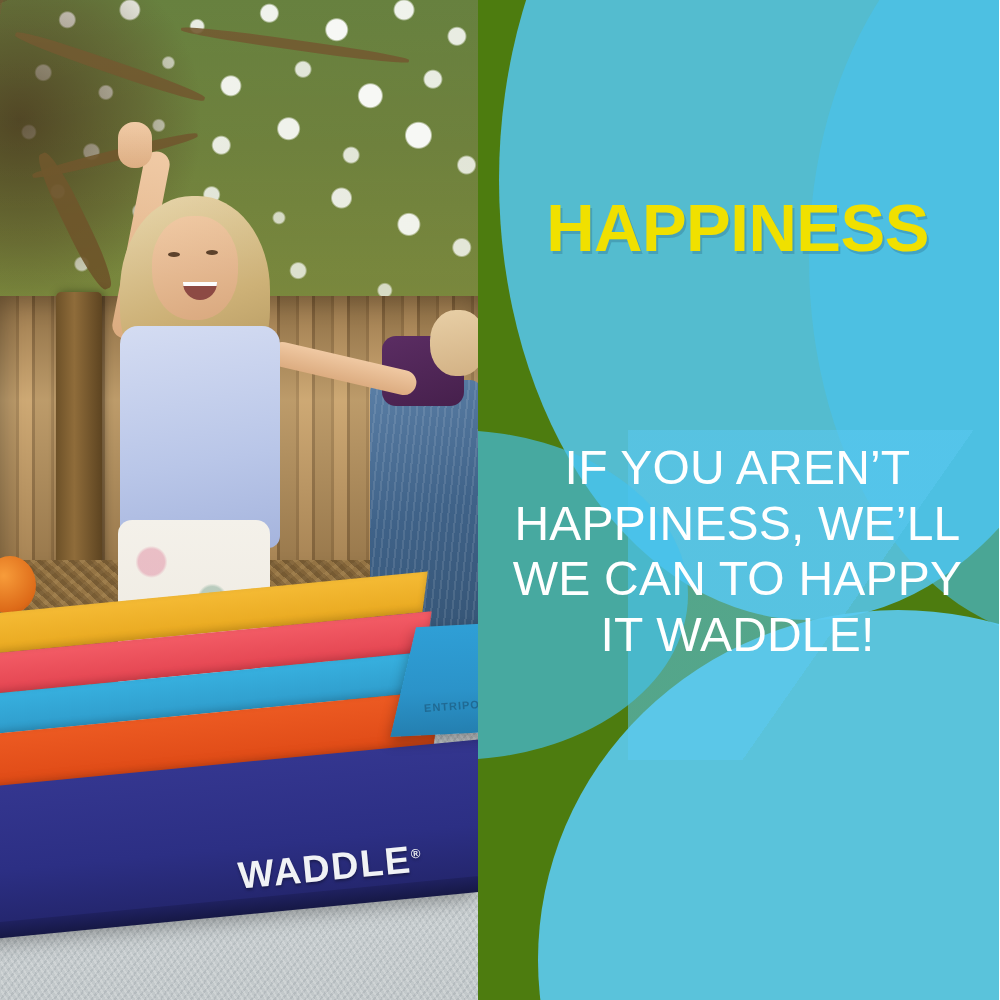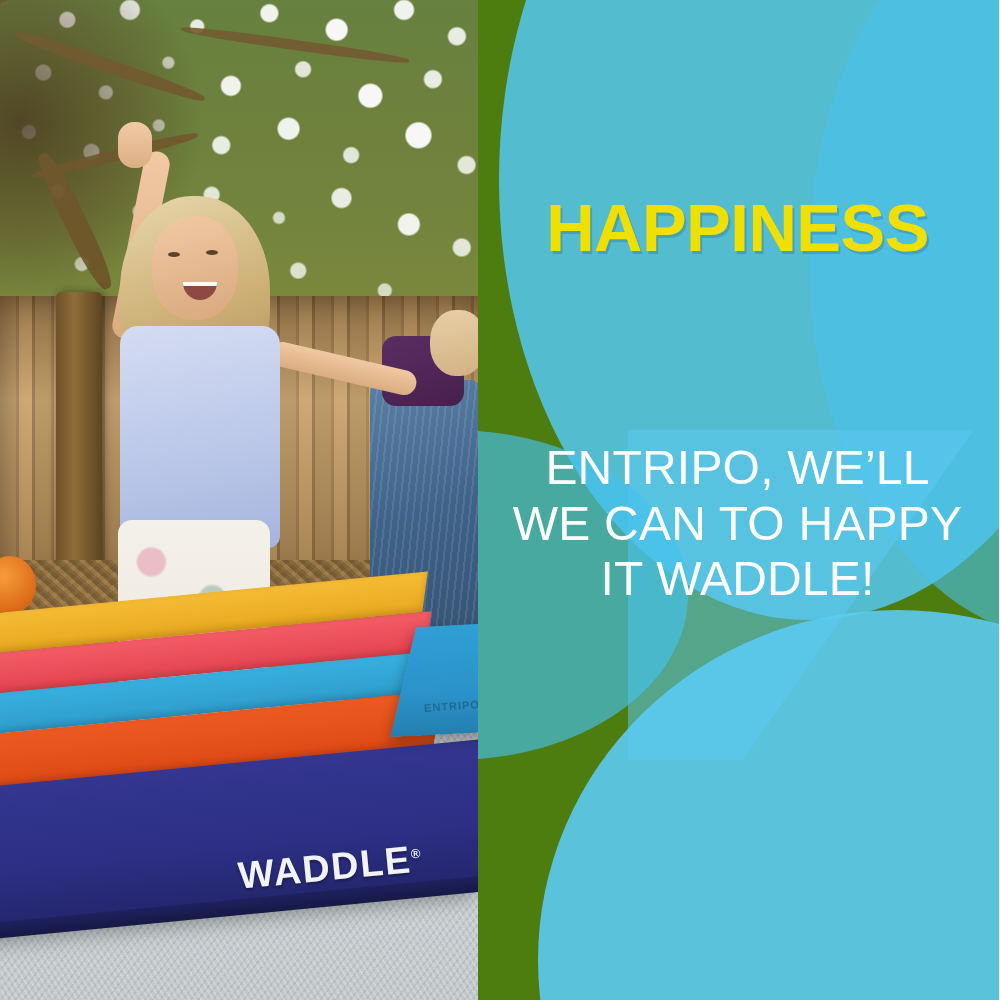--- a/index.html
+++ b/index.html
@@ -234,19 +234,20 @@
     <div class="blob blob-tr2"></div>
     <div class="wedge"></div>
     <div class="blob blob-ml"></div>
     <div class="blob blob-br"></div>
 
     <div class="headline">
       <span class="l1">HAPPINESS</span>
     </div>
 
     <div class="body">
-      <span>ENTRIPO, WE’LL</span>
+      <span>IF YOU AREN’T</span>
+      <span>HAPPINESS, WE’LL</span>
       <span>WE CAN TO HAPPY</span>
       <span>IT WADDLE!</span>
     </div>
   </div>
 
 </div>
 
 </body></html>

